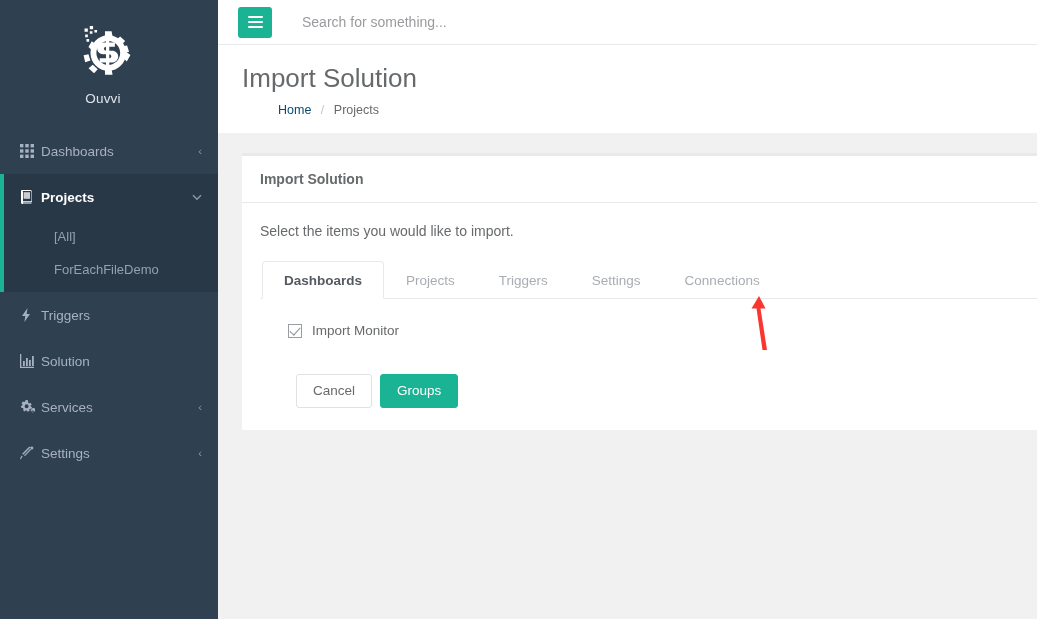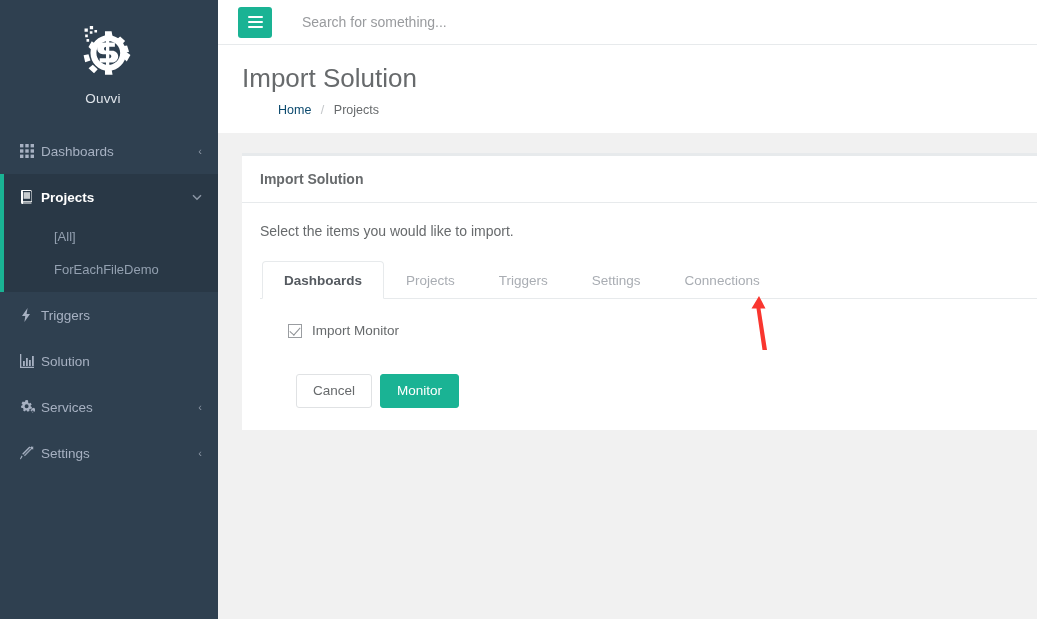--- a/index.html
+++ b/index.html
@@ -436,21 +436,21 @@
           </div>
 
           <div class="tab-panel">
             <div class="check-row">
               <span class="checkbox checked"></span>
               <span class="check-label">Import Monitor</span>
             </div>
 
             <div class="btn-row">
               <button class="btn btn-default">Cancel</button>
-              <button class="btn btn-primary">Monitor</button>
+              <button class="btn btn-primary">Groups</button>
             </div>
           </div>
         </div>
 
       </div>
     </div>
 
     <svg class="annotation-arrow" viewBox="0 0 34 54">
       <g fill="#f9362f">
         <path d="M11 0L3.5 12.5h5L14.5 54h4.5L12.5 12.5h5z" transform="translate(1,0)"></path>

